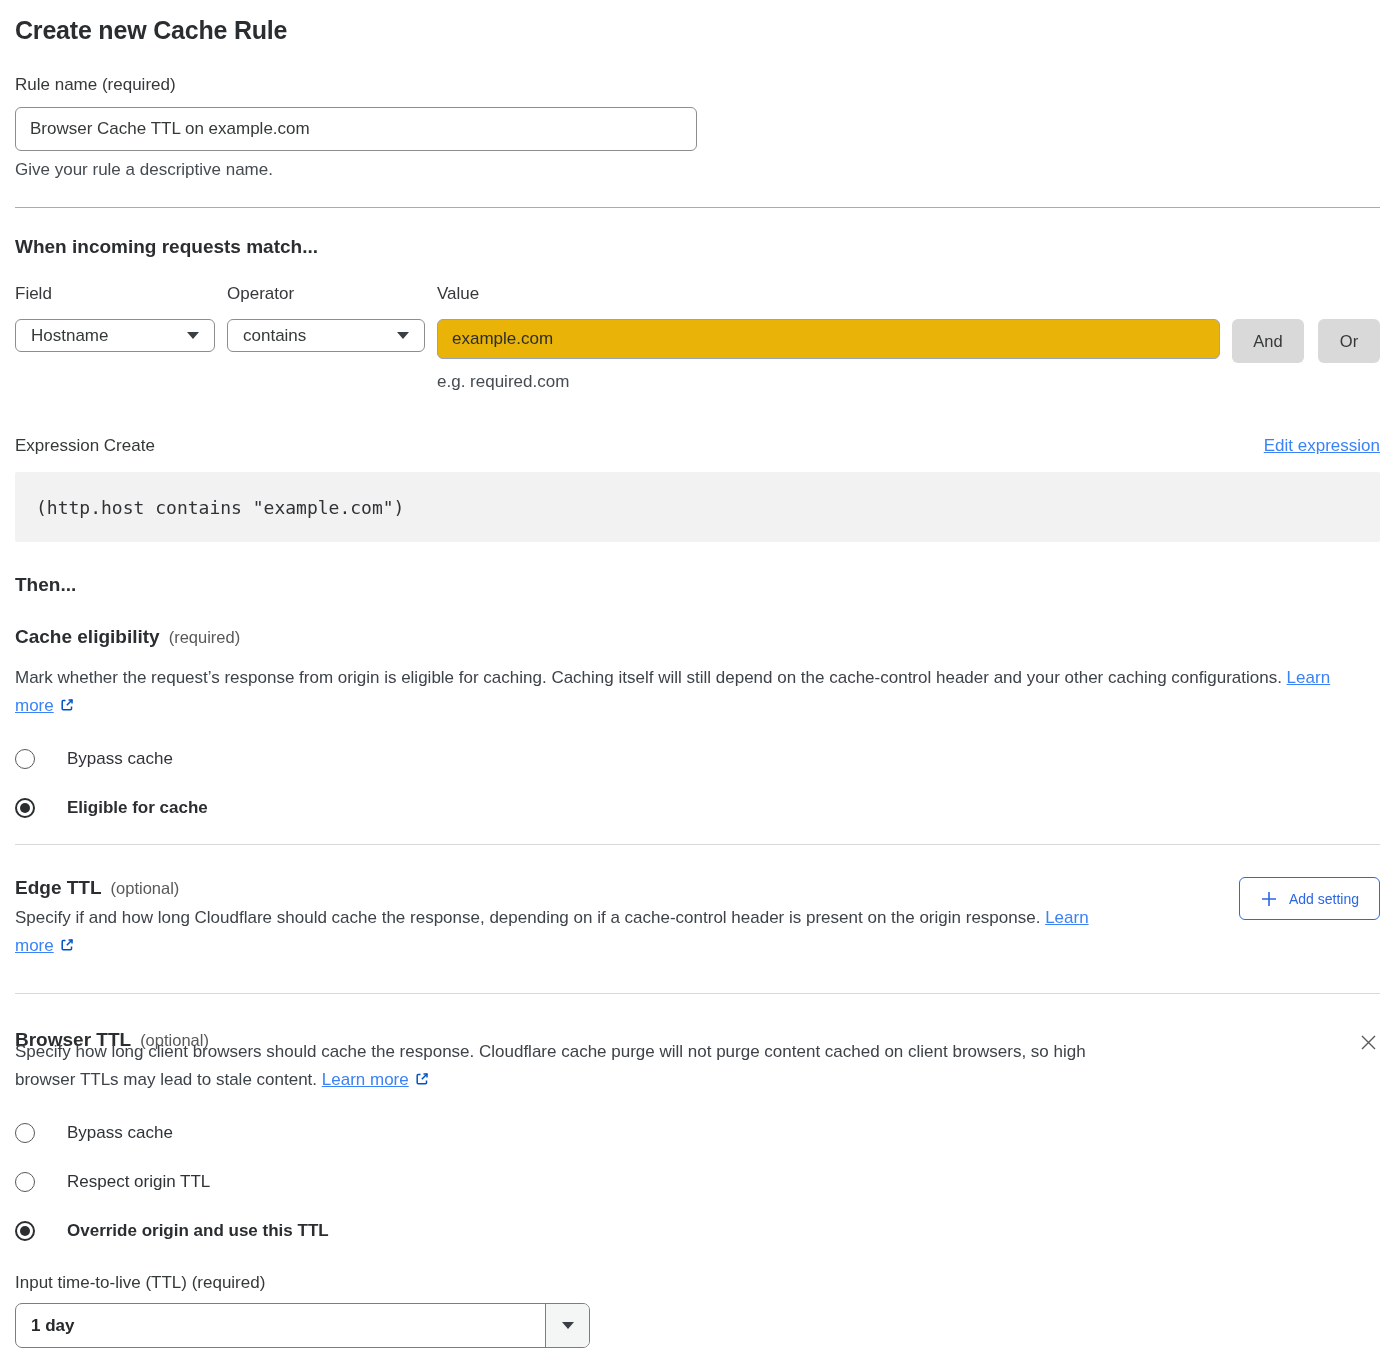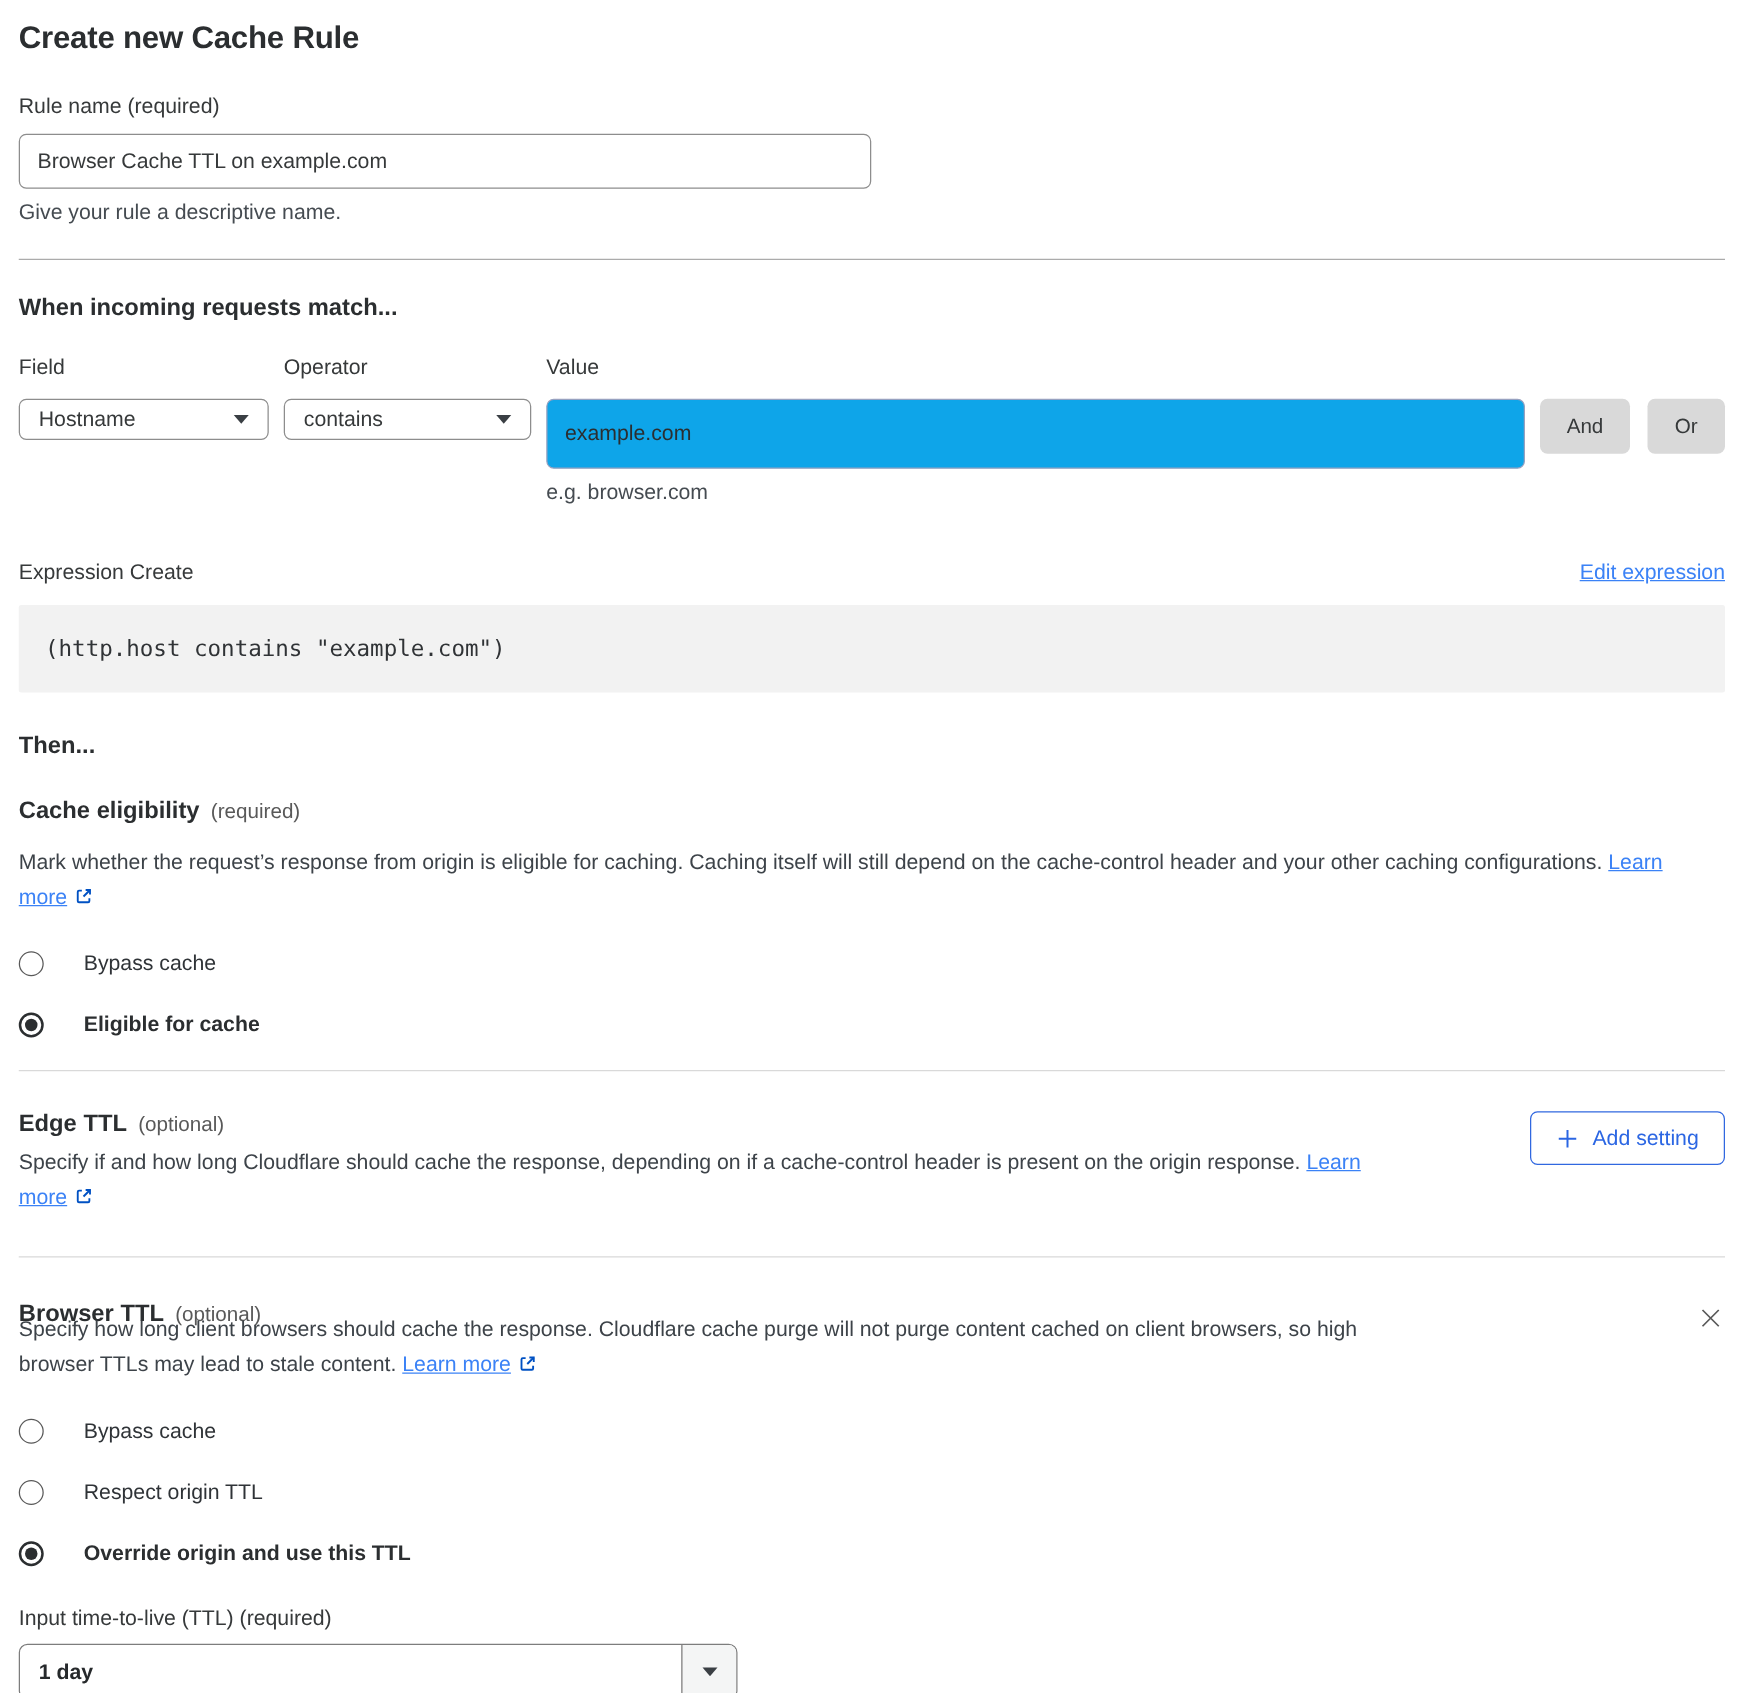--- a/index.html
+++ b/index.html
@@ -60,24 +60,24 @@
   .select-op { width: 198px; margin-left: 12px; }
   .caret {
     width: 0; height: 0;
     border-left: 6px solid transparent;
     border-right: 6px solid transparent;
     border-top: 7px solid #3a3f44;
   }
   .value-input {
     flex: 1;
     margin-left: 12px;
-    height: 56px;
+    height: 40px;
     border: 1px solid #97a1c0;
     border-radius: 6px;
-    background: #0ea5e9;
+    background: #eab308;
     padding: 0 14px;
     font-size: 17px;
     font-family: "Liberation Sans", sans-serif;
     color: #2b2e30;
     outline: none;
   }
   .btn-gray {
     height: 44px;
     border: none;
     border-radius: 6px;
@@ -150,21 +150,21 @@
   .btn-add-setting {
     height: 43px;
     display: flex;
     align-items: center;
     gap: 11px;
     padding: 0 20px;
     background: #ffffff;
     border: 1px solid #3168e0;
     border-radius: 6px;
     color: #2b66e3;
-    font-size: 17px;
+    font-size: 14px;
     font-family: "Liberation Sans", sans-serif;
     cursor: pointer;
   }
   .close-btn {
     border: none; background: none; padding: 0;
     margin-top: 4px; margin-right: 2px;
     cursor: pointer; line-height: 0;
   }
 
   
@@ -227,21 +227,21 @@
       <span class="caret"></span>
     </div>
     <div class="select-box select-op">
       <span>contains</span>
       <span class="caret"></span>
     </div>
     <input class="value-input" type="text" value="example.com" style="">
     <button class="btn-gray btn-and">And</button>
     <button class="btn-gray btn-or">Or</button>
   </div>
-  <div class="helper-text value-helper">e.g. browser.com</div>
+  <div class="helper-text value-helper">e.g. required.com</div>
 
   
   <div class="expr-row">
     <div class="expr-label">Expression Create</div>
     <a class="link expr-edit">Edit expression</a>
   </div>
   <div class="expr-code">(http.host contains "example.com")</div>
 
   
   <h2 class="section-heading then-heading">Then...</h2>

